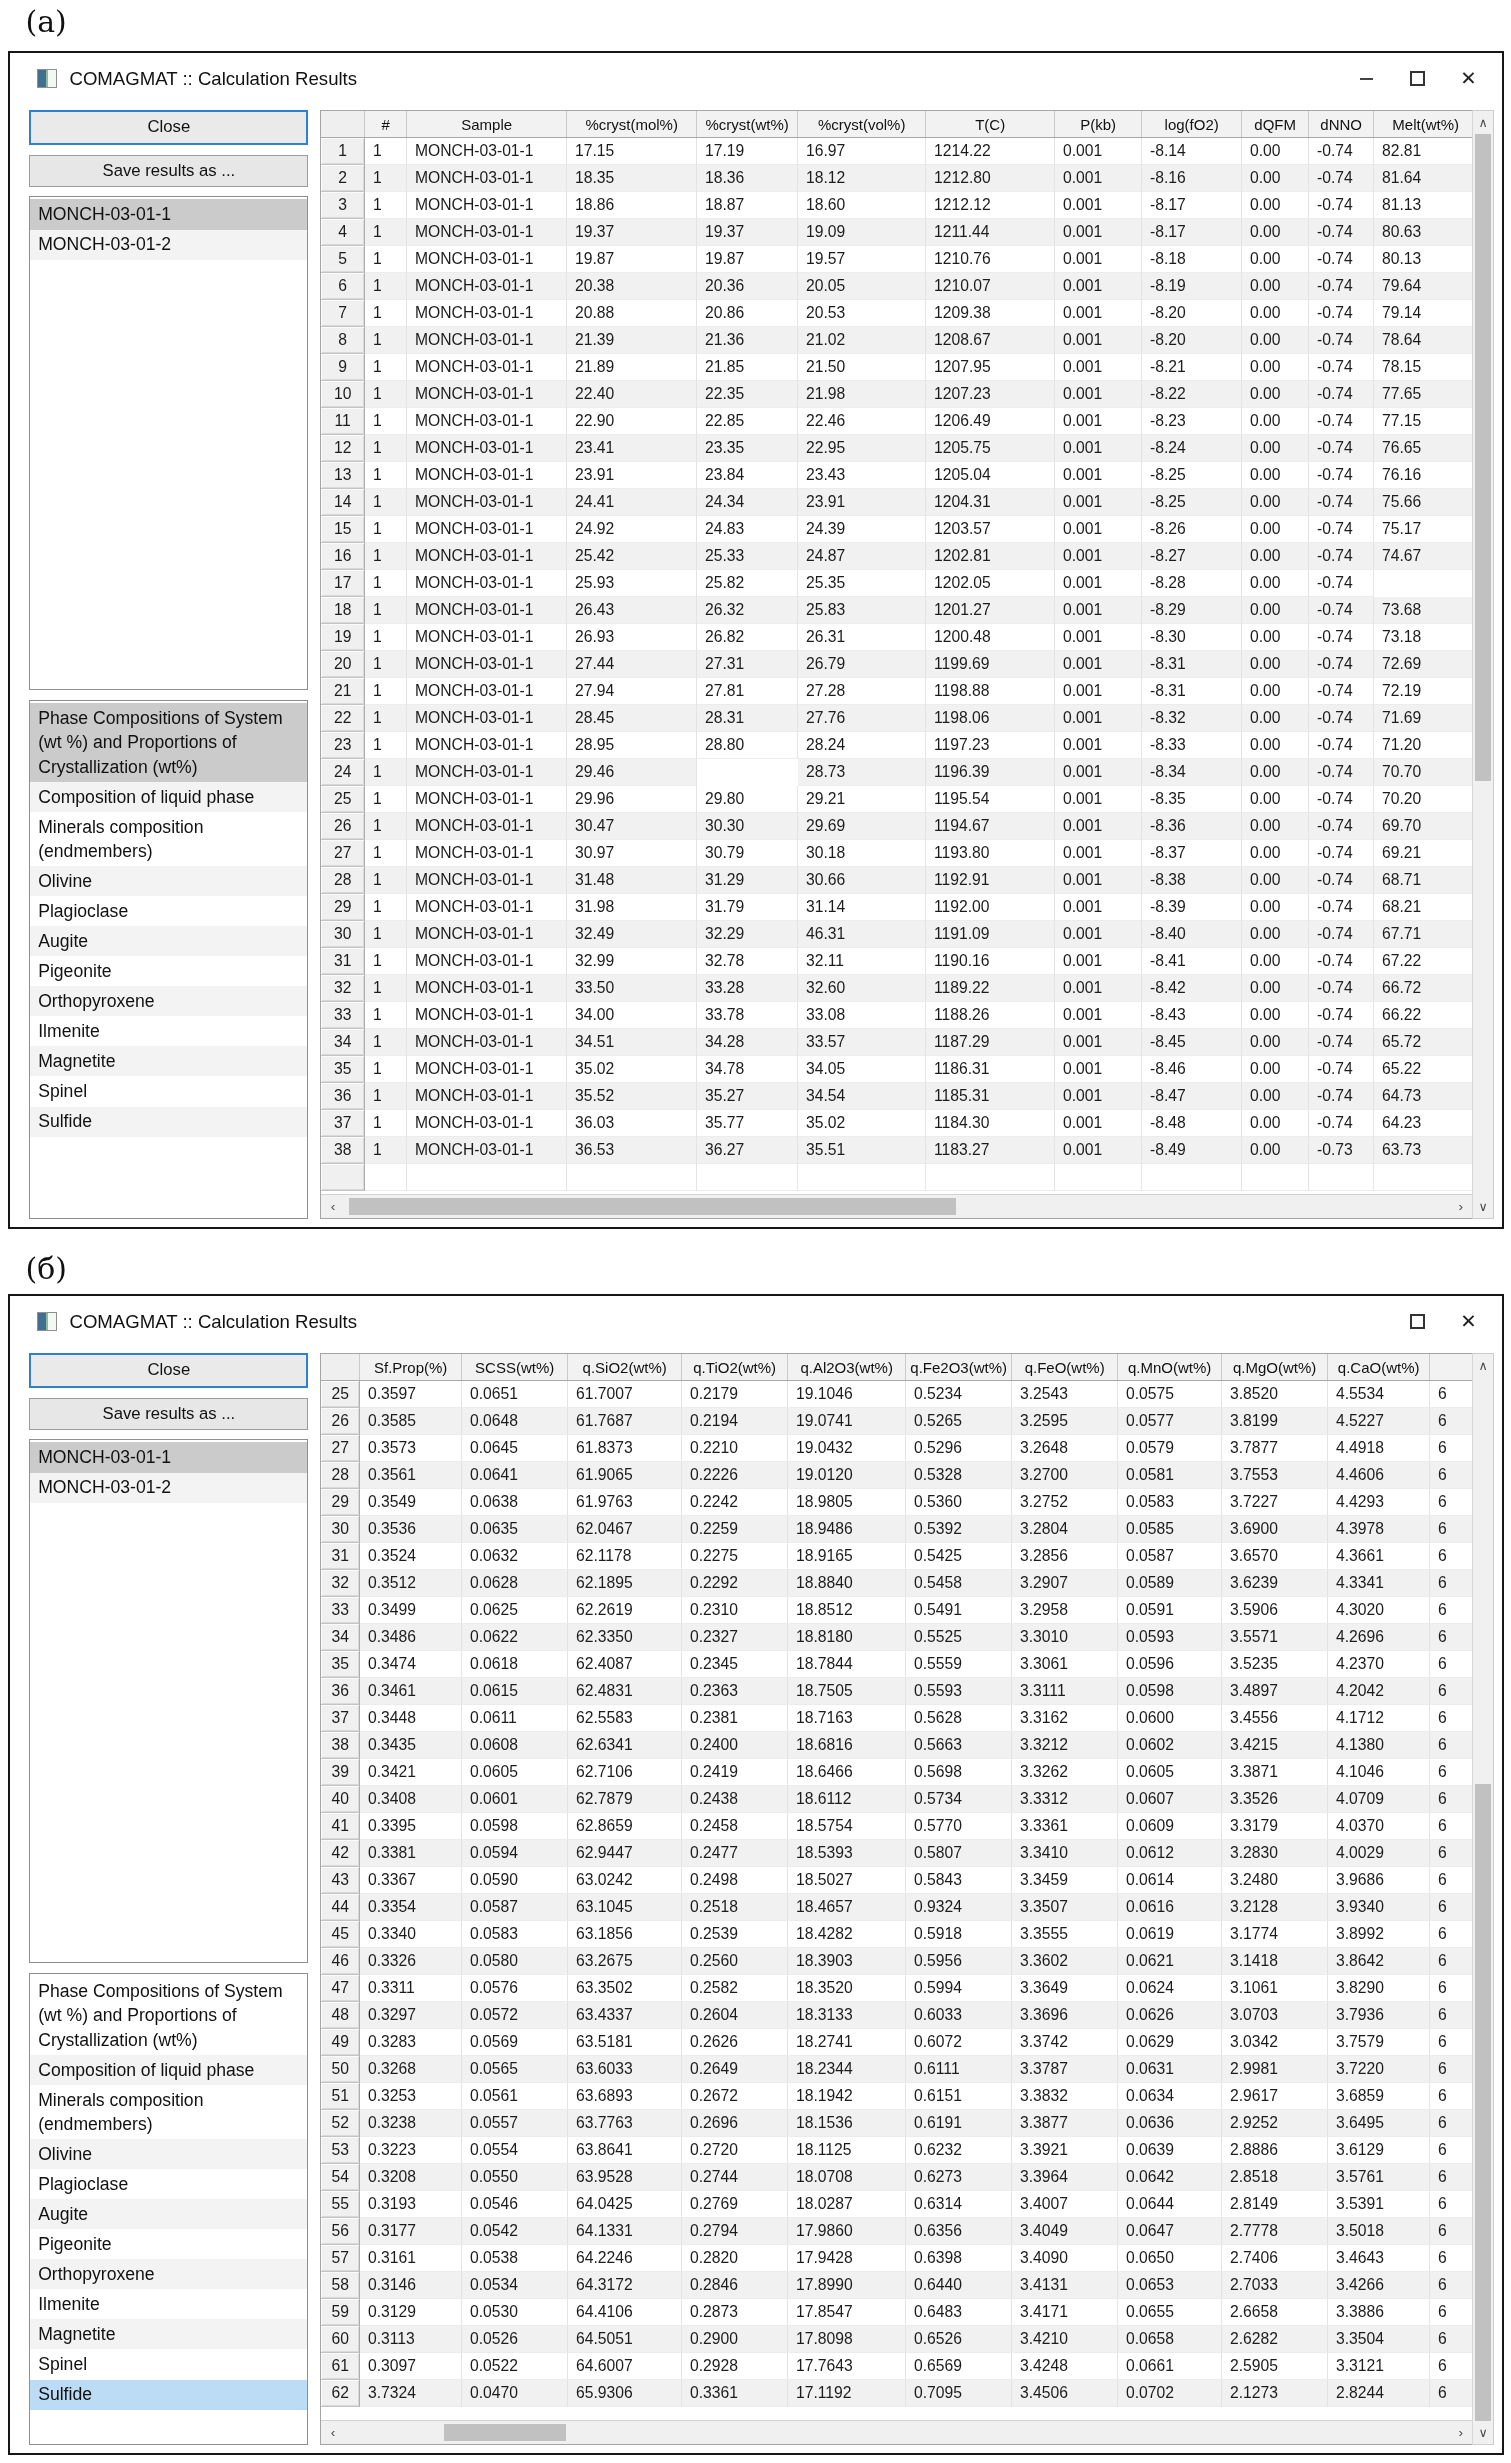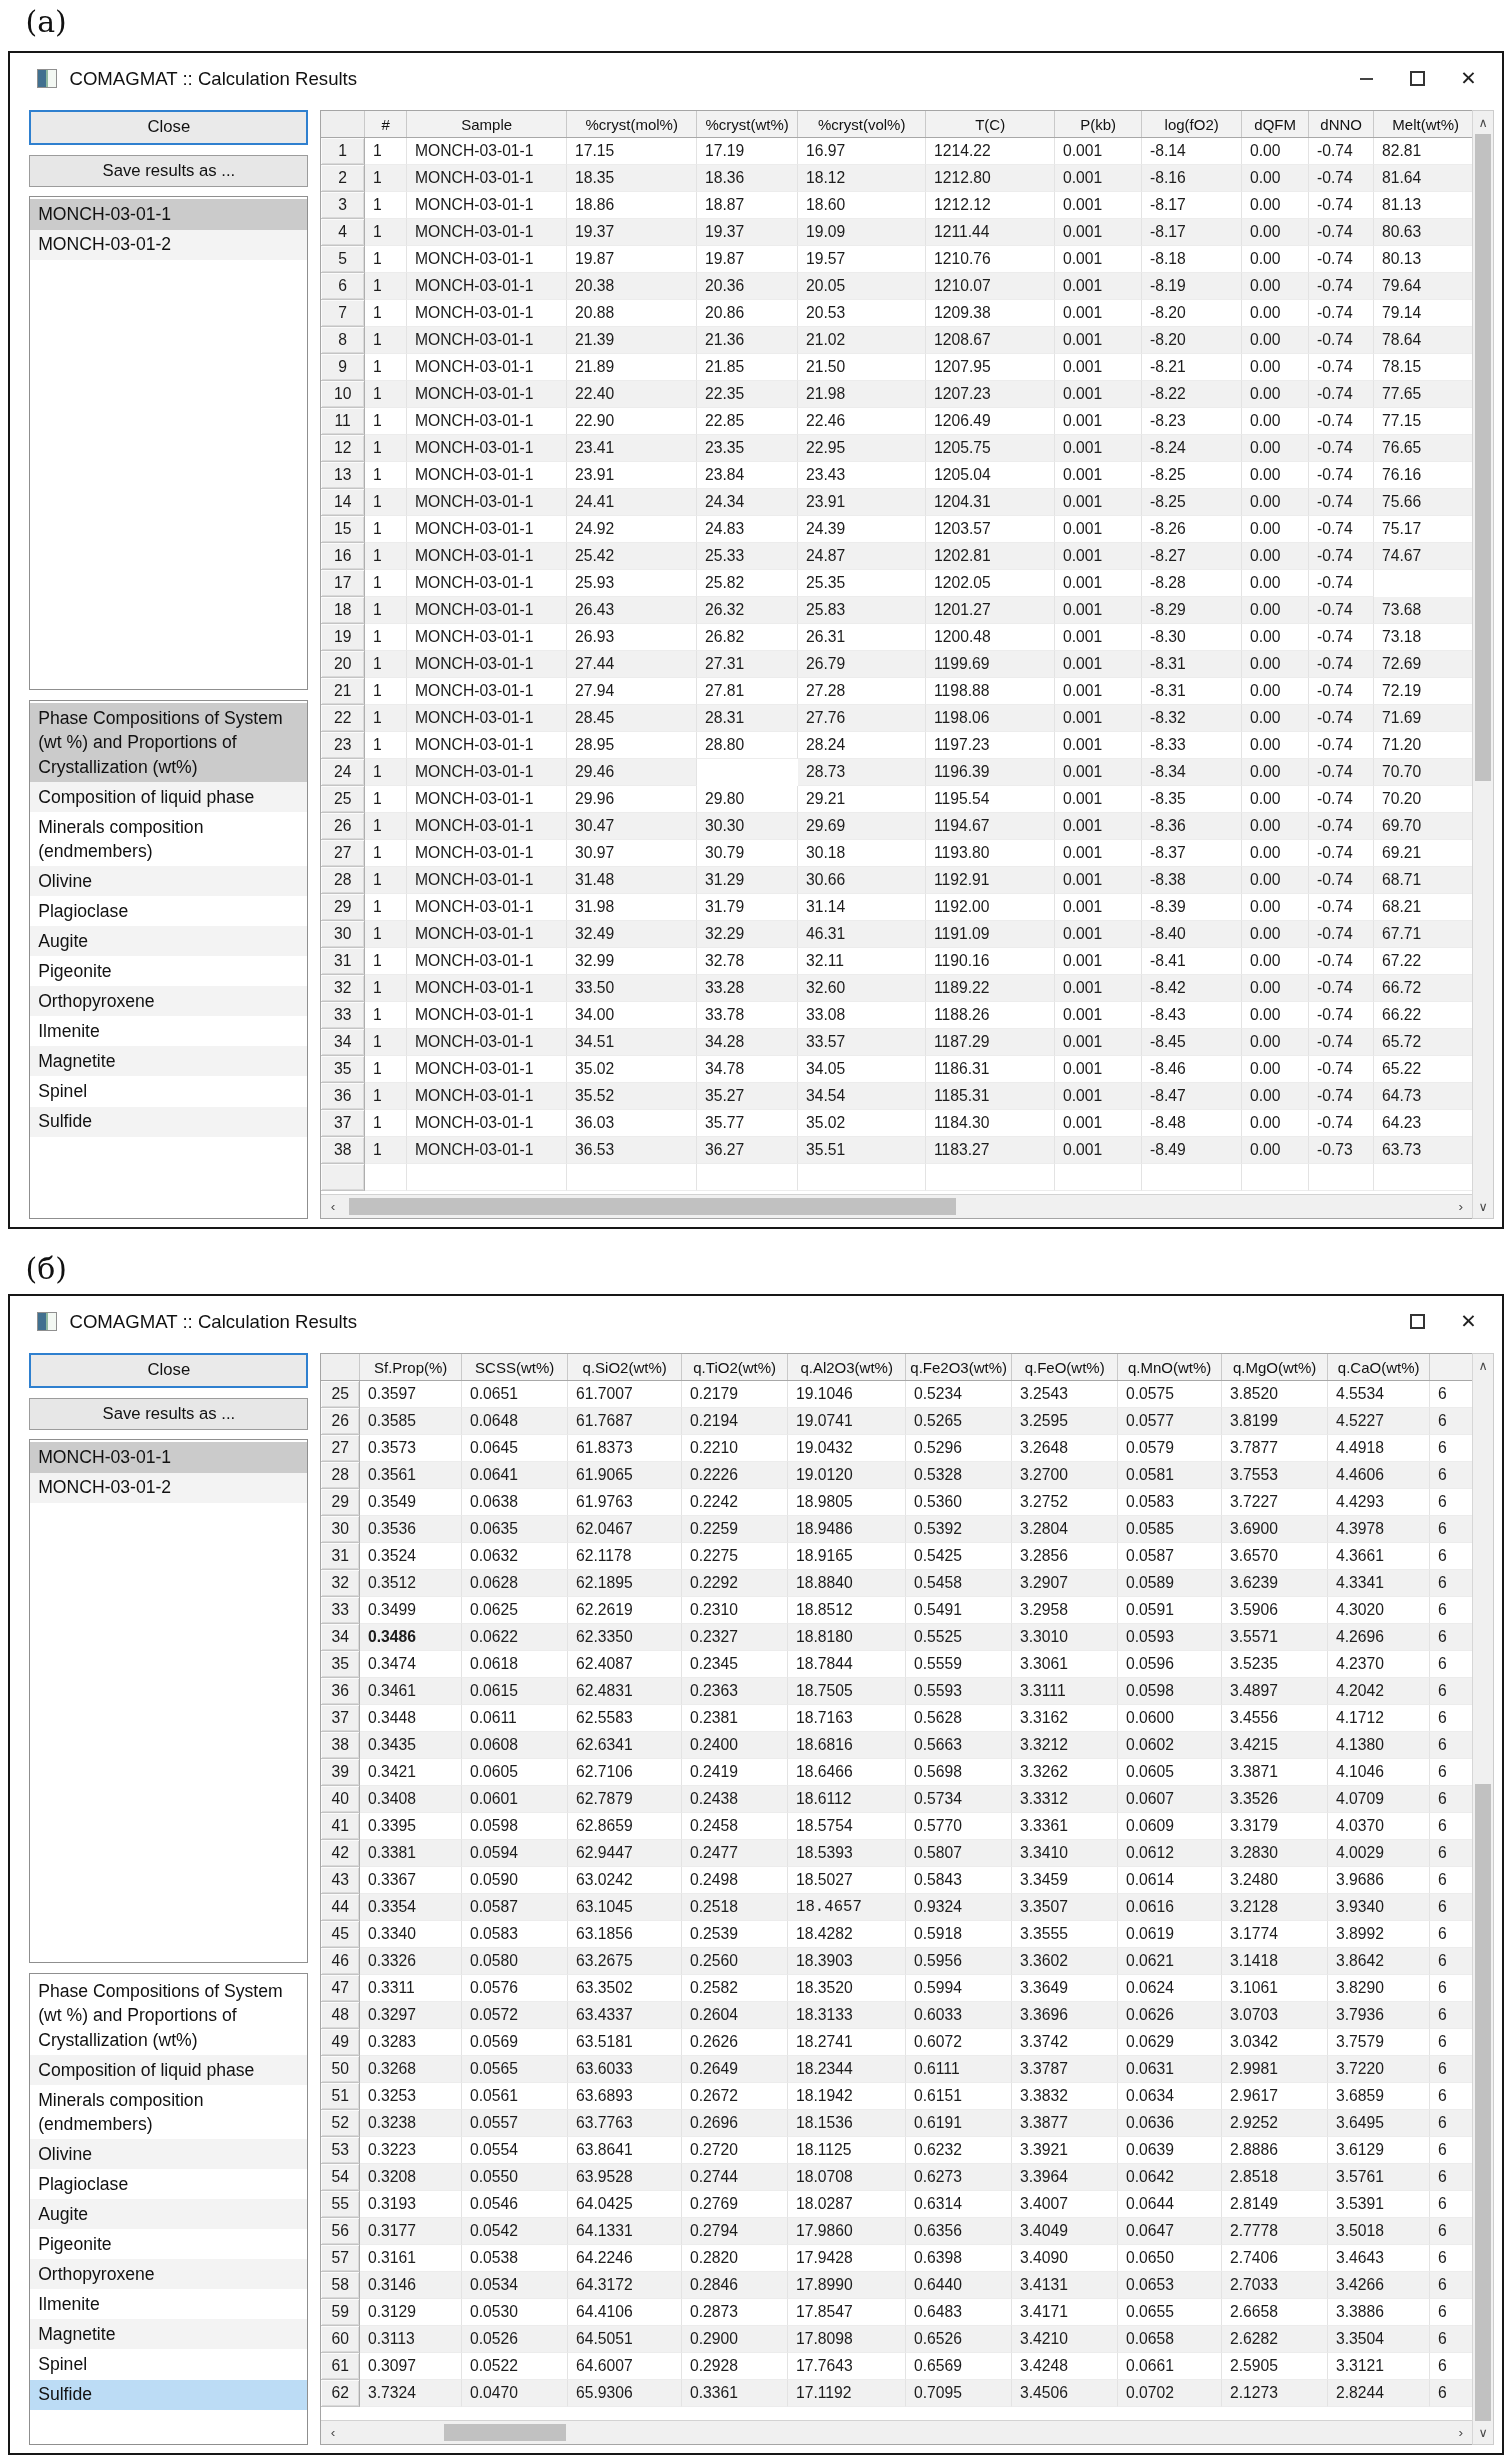--- a/index.html
+++ b/index.html
@@ -873,21 +873,21 @@
                 <div class="cell" style="width: 118px;">18.8512</div>
                 <div class="cell" style="width: 106px;">0.5491</div>
                 <div class="cell" style="width: 106px;">3.2958</div>
                 <div class="cell" style="width: 104px;">0.0591</div>
                 <div class="cell" style="width: 106px;">3.5906</div>
                 <div class="cell" style="width: 102px;">4.3020</div>
                 <div class="cell filler">6</div>
               </div>
               <div class="trow even">
                 <div class="cell rowhdr" style="width: 39px;">34</div>
-                <div class="cell" style="width: 102px; font-weight: bold;">0.3486</div>
+                <div class="cell" style="width: 102px;">0.3486</div>
                 <div class="cell" style="width: 106px;">0.0622</div>
                 <div class="cell" style="width: 114px;">62.3350</div>
                 <div class="cell" style="width: 106px;">0.2327</div>
                 <div class="cell" style="width: 118px;">18.8180</div>
                 <div class="cell" style="width: 106px;">0.5525</div>
                 <div class="cell" style="width: 106px;">3.3010</div>
                 <div class="cell" style="width: 104px;">0.0593</div>
                 <div class="cell" style="width: 106px;">3.5571</div>
                 <div class="cell" style="width: 102px;">4.2696</div>
                 <div class="cell filler">6</div>
@@ -1017,21 +1017,21 @@
                 <div class="cell" style="width: 106px;">3.2480</div>
                 <div class="cell" style="width: 102px;">3.9686</div>
                 <div class="cell filler">6</div>
               </div>
               <div class="trow even">
                 <div class="cell rowhdr" style="width: 39px;">44</div>
                 <div class="cell" style="width: 102px;">0.3354</div>
                 <div class="cell" style="width: 106px;">0.0587</div>
                 <div class="cell" style="width: 114px;">63.1045</div>
                 <div class="cell" style="width: 106px;">0.2518</div>
-                <div class="cell" style="width: 118px; font-family: Liberation Mono, monospace;">18.4657</div>
+                <div class="cell" style="width: 118px;">18.4657</div>
                 <div class="cell" style="width: 106px;">0.9324</div>
                 <div class="cell" style="width: 106px;">3.3507</div>
                 <div class="cell" style="width: 104px;">0.0616</div>
                 <div class="cell" style="width: 106px;">3.2128</div>
                 <div class="cell" style="width: 102px;">3.9340</div>
                 <div class="cell filler">6</div>
               </div>
               <div class="trow">
                 <div class="cell rowhdr" style="width: 39px;">45</div>
                 <div class="cell" style="width: 102px;">0.3340</div>

